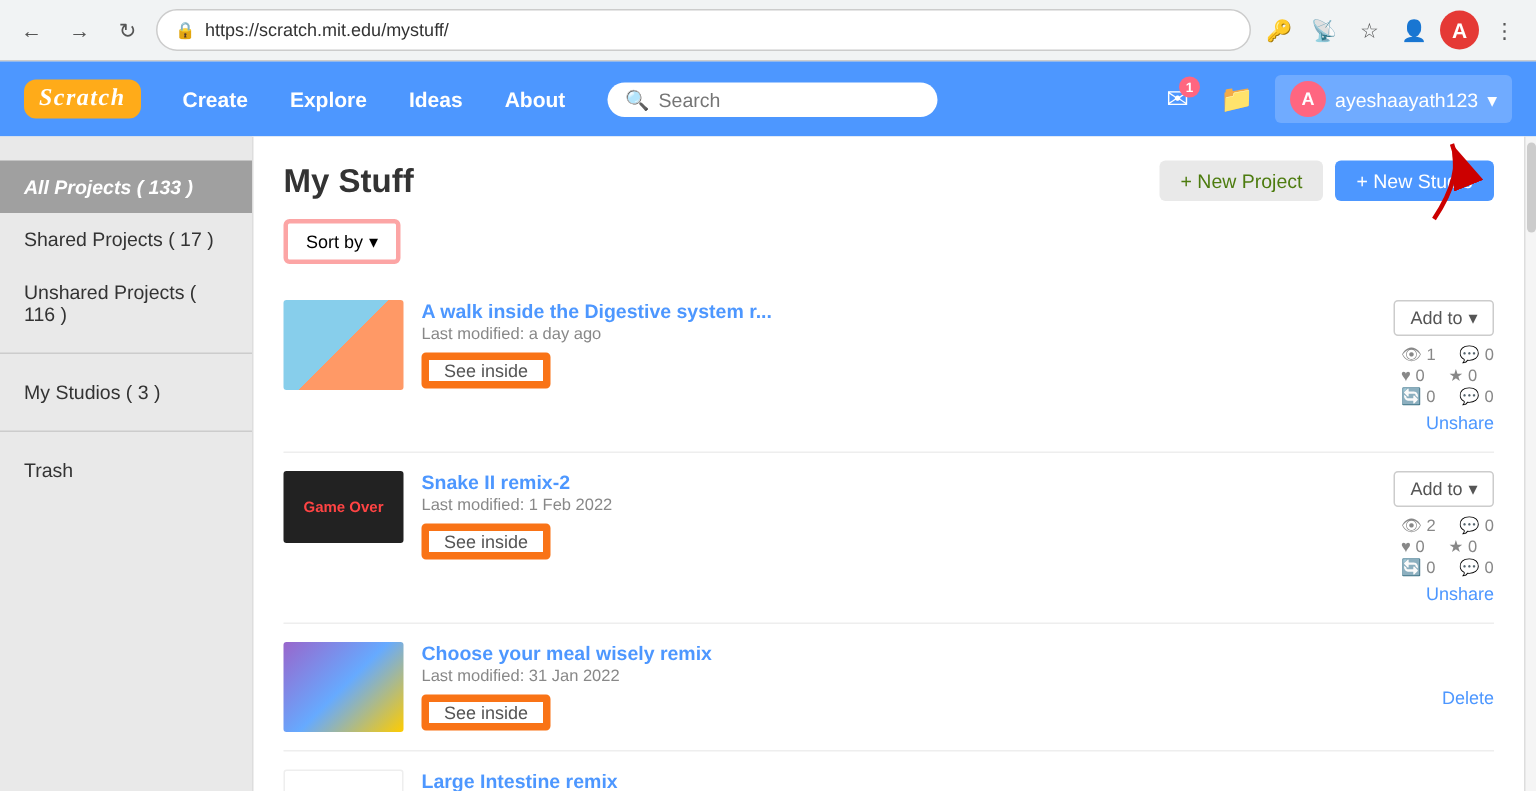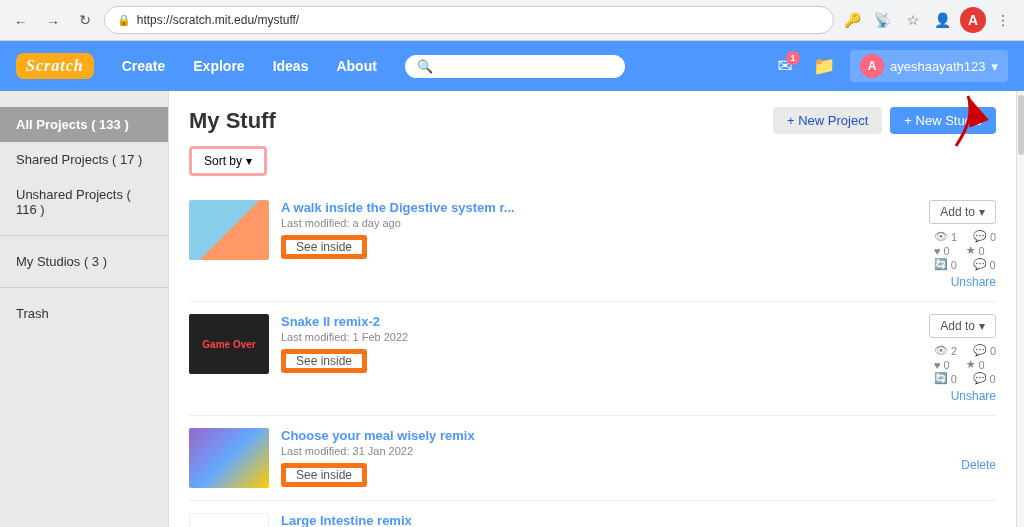--- a/index.html
+++ b/index.html
@@ -75,36 +75,36 @@
     }
 
     
     .sidebar {
       width: 168px; background: #e9e9e9; padding: 16px 0; flex-shrink: 0;
     }
     .sidebar-item {
       padding: 10px 16px; cursor: pointer; font-size: 13px; color: #333;
     }
     .sidebar-item.active {
-      background: #a0a0a0; color: white; font-weight: bold;
+      background: #a0a0a0; color: white; font-weight: bold; font-style: italic;
     }
     .sidebar-divider { height: 1px; background: #ccc; margin: 8px 0; }
 
     
     .content-area {
       flex: 1; background: white; padding: 16px 20px; border-left: 1px solid #ddd;
     }
     .content-header {
       display: flex; align-items: center; justify-content: space-between; margin-bottom: 12px;
     }
     .page-title { font-size: 22px; font-weight: bold; color: #333; }
     .header-buttons { display: flex; gap: 8px; }
     .btn-new {
       padding: 6px 14px; border-radius: 4px; border: none; cursor: pointer;
-      font-size: 13px; font-weight: 500; background: #e9e9e9; color: #1d4ed8;
+      font-size: 13px; font-weight: 500; background: #e9e9e9; color: #4d7c0f;
     }
     .btn-new-studio {
       background: #4d97ff; color: white;
     }
 
     .sort-bar { display: flex; align-items: center; margin-bottom: 12px; }
     .sort-btn {
       padding: 5px 12px; border: 3px solid #fca5a5; border-radius: 4px; background: white;
       cursor: pointer; font-size: 12px; display: flex; align-items: center; gap: 4px;
     }
@@ -176,20 +176,21 @@
 <div class="scratch-nav">
   <div class="scratch-logo">Scratch</div>
   <div class="nav-links">
     <div class="nav-link">Create</div>
     <div class="nav-link">Explore</div>
     <div class="nav-link">Ideas</div>
     <div class="nav-link">About</div>
   </div>
   <div class="nav-search">
     <span>🔍</span>
+    <input type="text" placeholder="Search" style="">
   </div>
   <div class="nav-icons">
     <div class="nav-icon-btn">
       ✉
       <span class="nav-badge">1</span>
     </div>
     <div class="nav-icon-btn">
       📁
     </div>
     <div class="user-btn">
@@ -292,21 +293,21 @@
                 <span>💬</span>
                 <span>0</span>
               </div>
             </div>
           </div>
           <div class="unshare-btn">Unshare</div>
         </div>
       </div>
 
       <div class="project-item">
-        <div class="project-thumb thumb-snake" style="width:80px;height:60px;border-radius:2px;background:#222;display:flex;align-items:center;justify-content:center;">
+        <div class="project-thumb thumb-snake" style="width:80px;height:48px;border-radius:2px;background:#222;display:flex;align-items:center;justify-content:center;">
           <span style="color:#ff4444;font-size:10px;font-weight:bold;">Game Over</span>
         </div>
         <div class="project-info">
           <div class="project-title">Snake II remix-2</div>
           <div class="project-date">Last modified: 1 Feb 2022</div>
           <button class="see-inside-btn">See inside</button>
         </div>
         <div class="project-actions">
           <button class="add-to-btn">
             Add to <span>▾</span>

